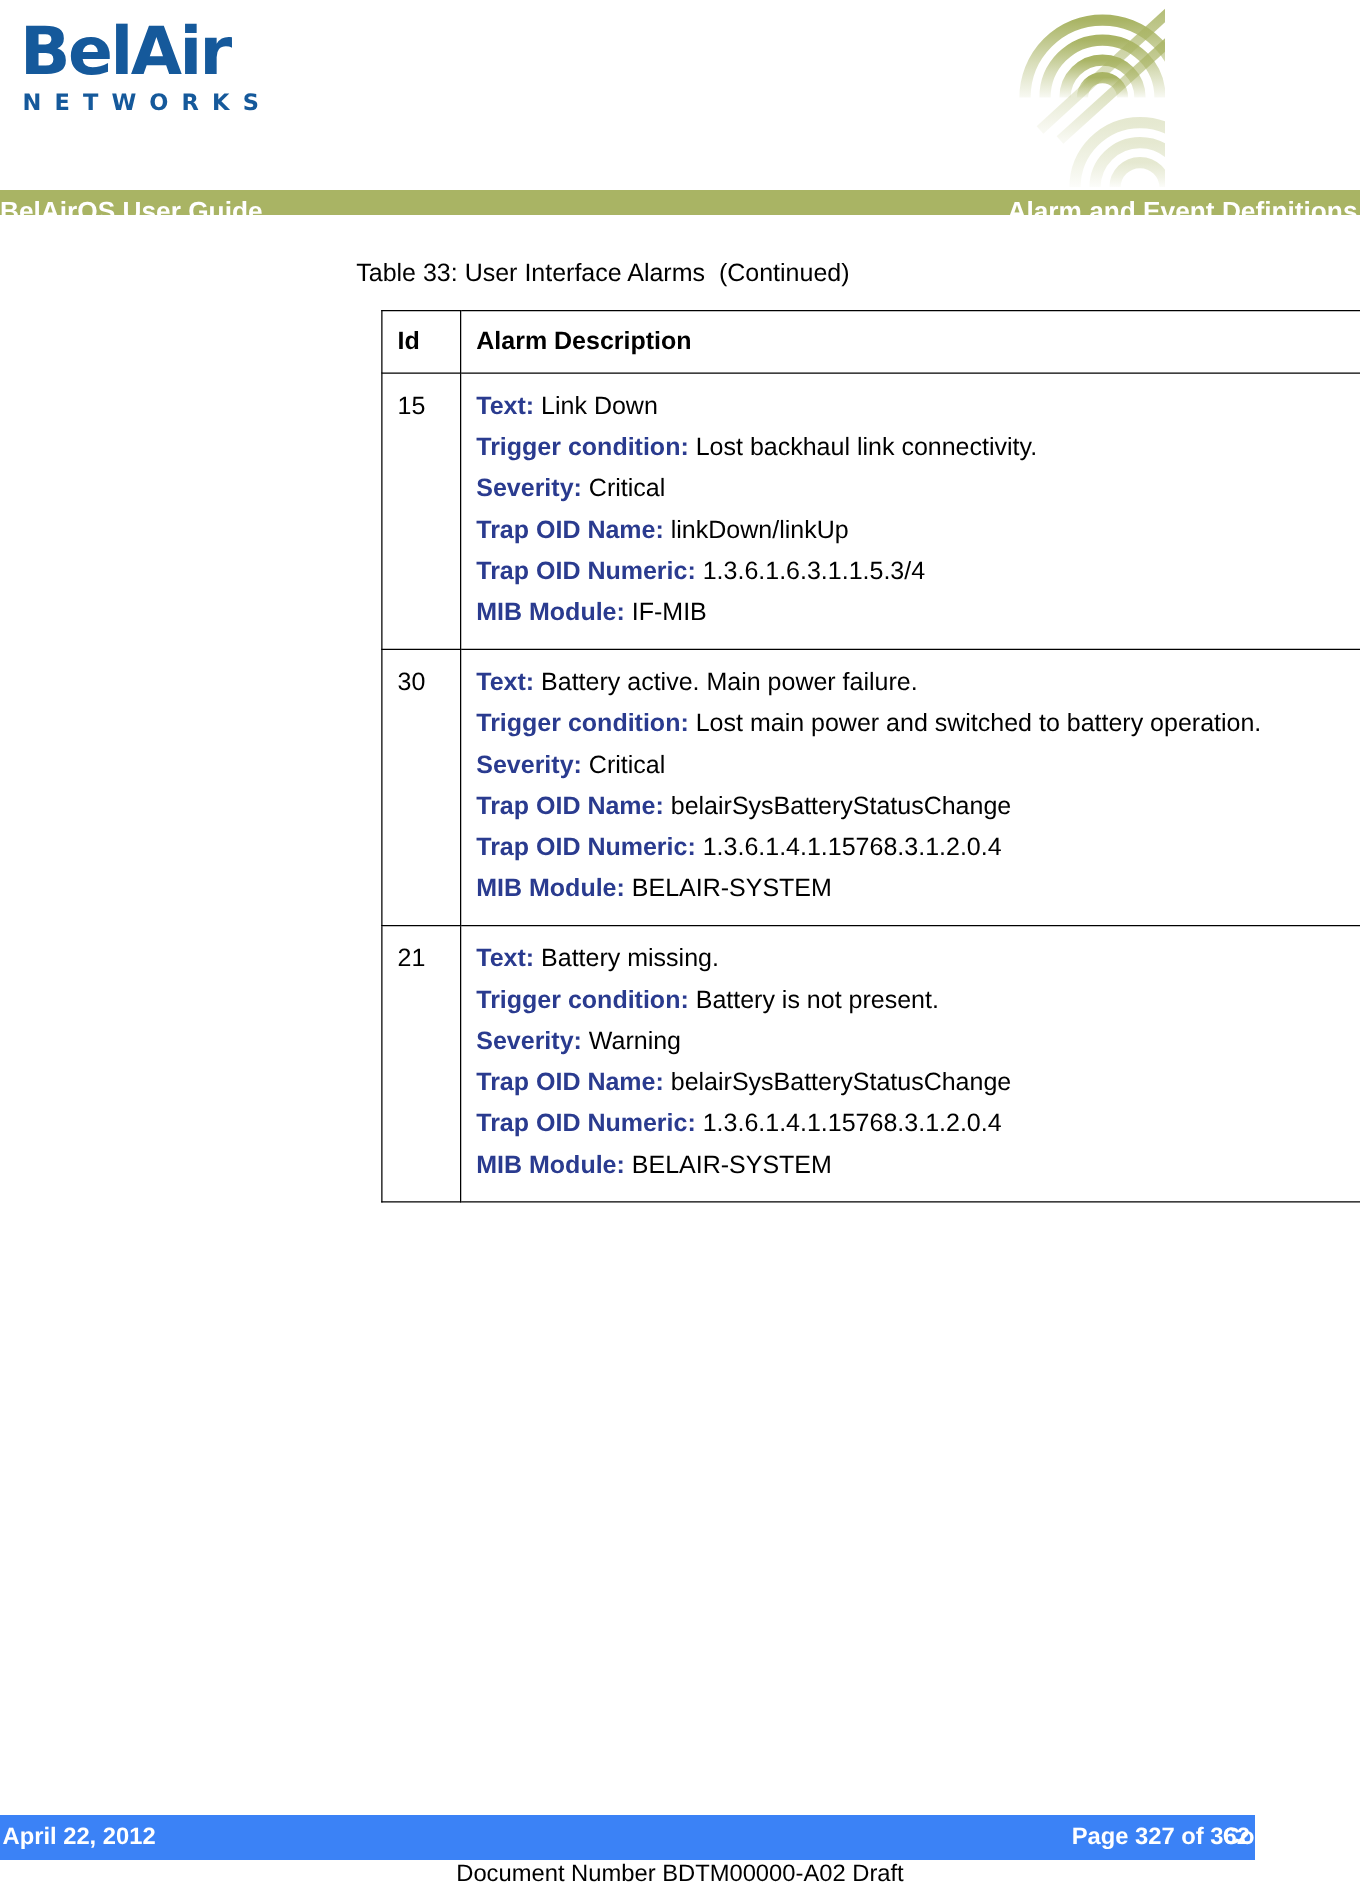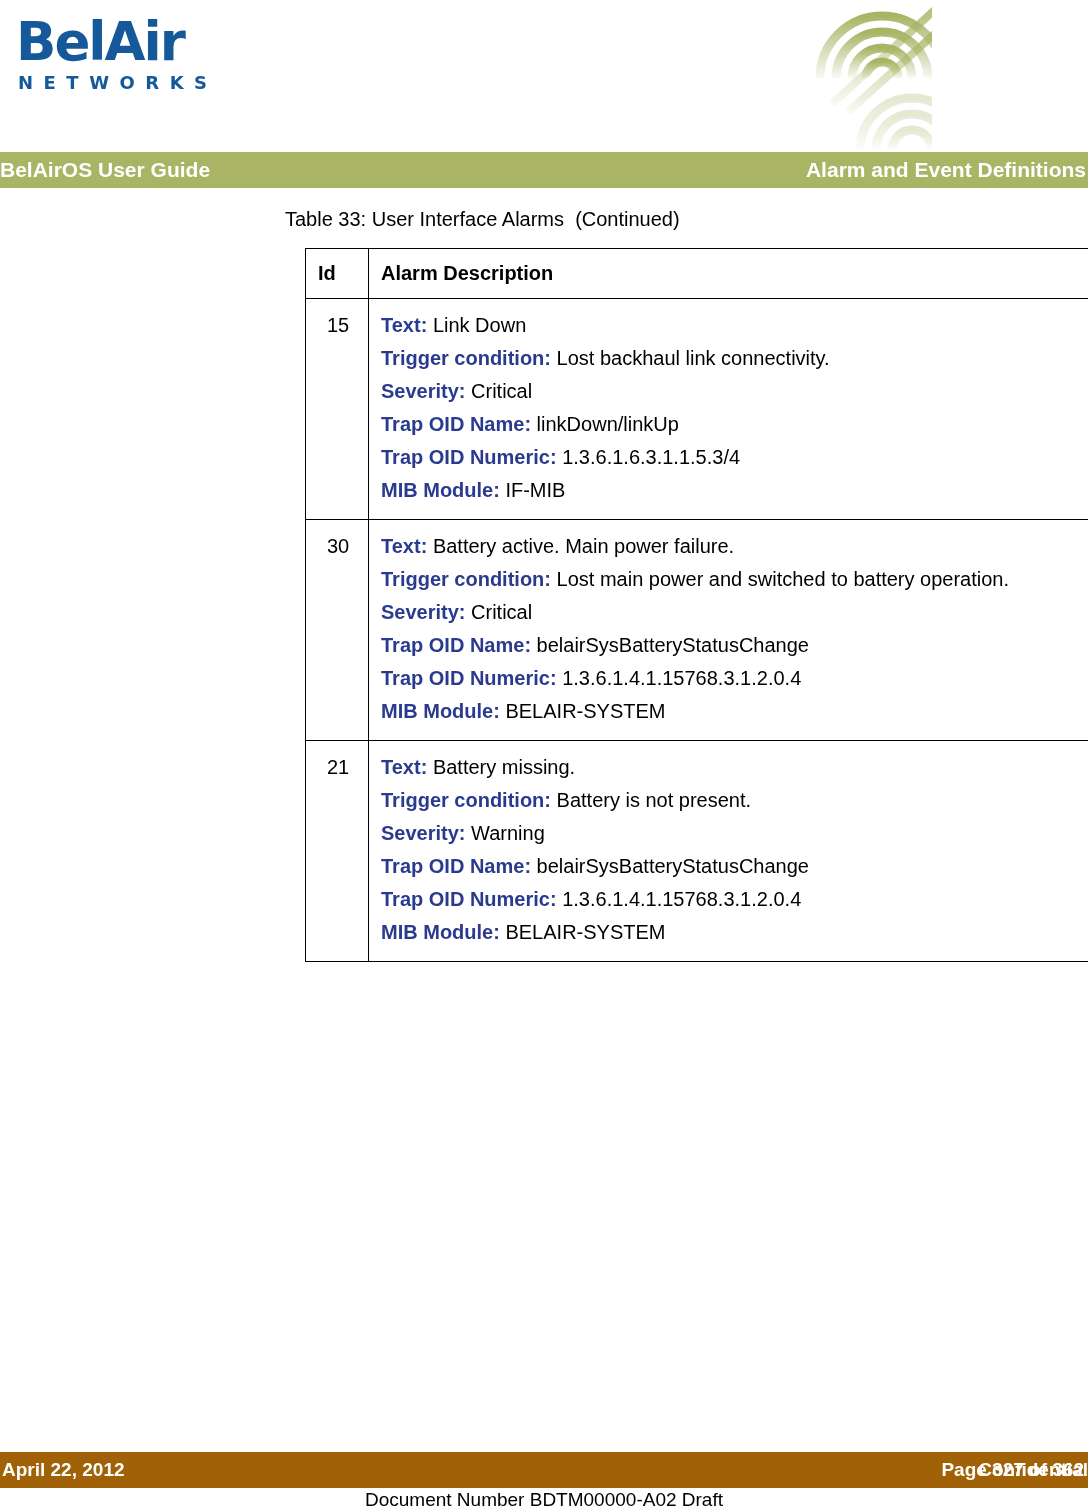--- a/index.html
+++ b/index.html
@@ -60,21 +60,21 @@
     overflow: hidden;
   }
   .corner-graphic svg { display: block; }
 
   
   .header-band {
     position: absolute;
     left: 0;
     top: 152px;
     width: 1088px;
-    height: 36px;
+    height: 20px;
     background: #A9B464;
     color: #ffffff;
     font-size: 21px;
     font-weight: bold;
     line-height: 36px;
   }
   .header-band .hb-left {
     position: absolute;
     left: 0px;
     top: 0;
@@ -127,41 +127,41 @@
     font-weight: bold;
     font-size: 20px;
     padding: 13px 10px 14px 12px;
     text-align: left;
     line-height: 22px;
   }
   col.c-id { width: 63px; }
   col.c-desc { width: auto; }
 
   td.id-cell {
-    text-align: center;
+    text-align: left;
     padding-left: 15px;
     line-height: 33px;
   }
   th.id-head { padding-left: 15px; }
 
   .field-line { white-space: nowrap; }
   .lbl {
     color: #2A3B8F;
     font-weight: bold;
   }
   .val { color: #000000; }
 
   
   .footer-band {
     position: absolute;
     left: 0;
     top: 1452px;
-    width: 1088px;
+    width: 1004px;
     height: 36px;
-    background: #a16207;
+    background: #3b82f6;
     color: #ffffff;
     font-size: 19px;
     font-weight: bold;
     line-height: 36px;
   }
   .footer-band .fb-left {
     position: absolute;
     left: 2px;
     top: 0;
     white-space: nowrap;

